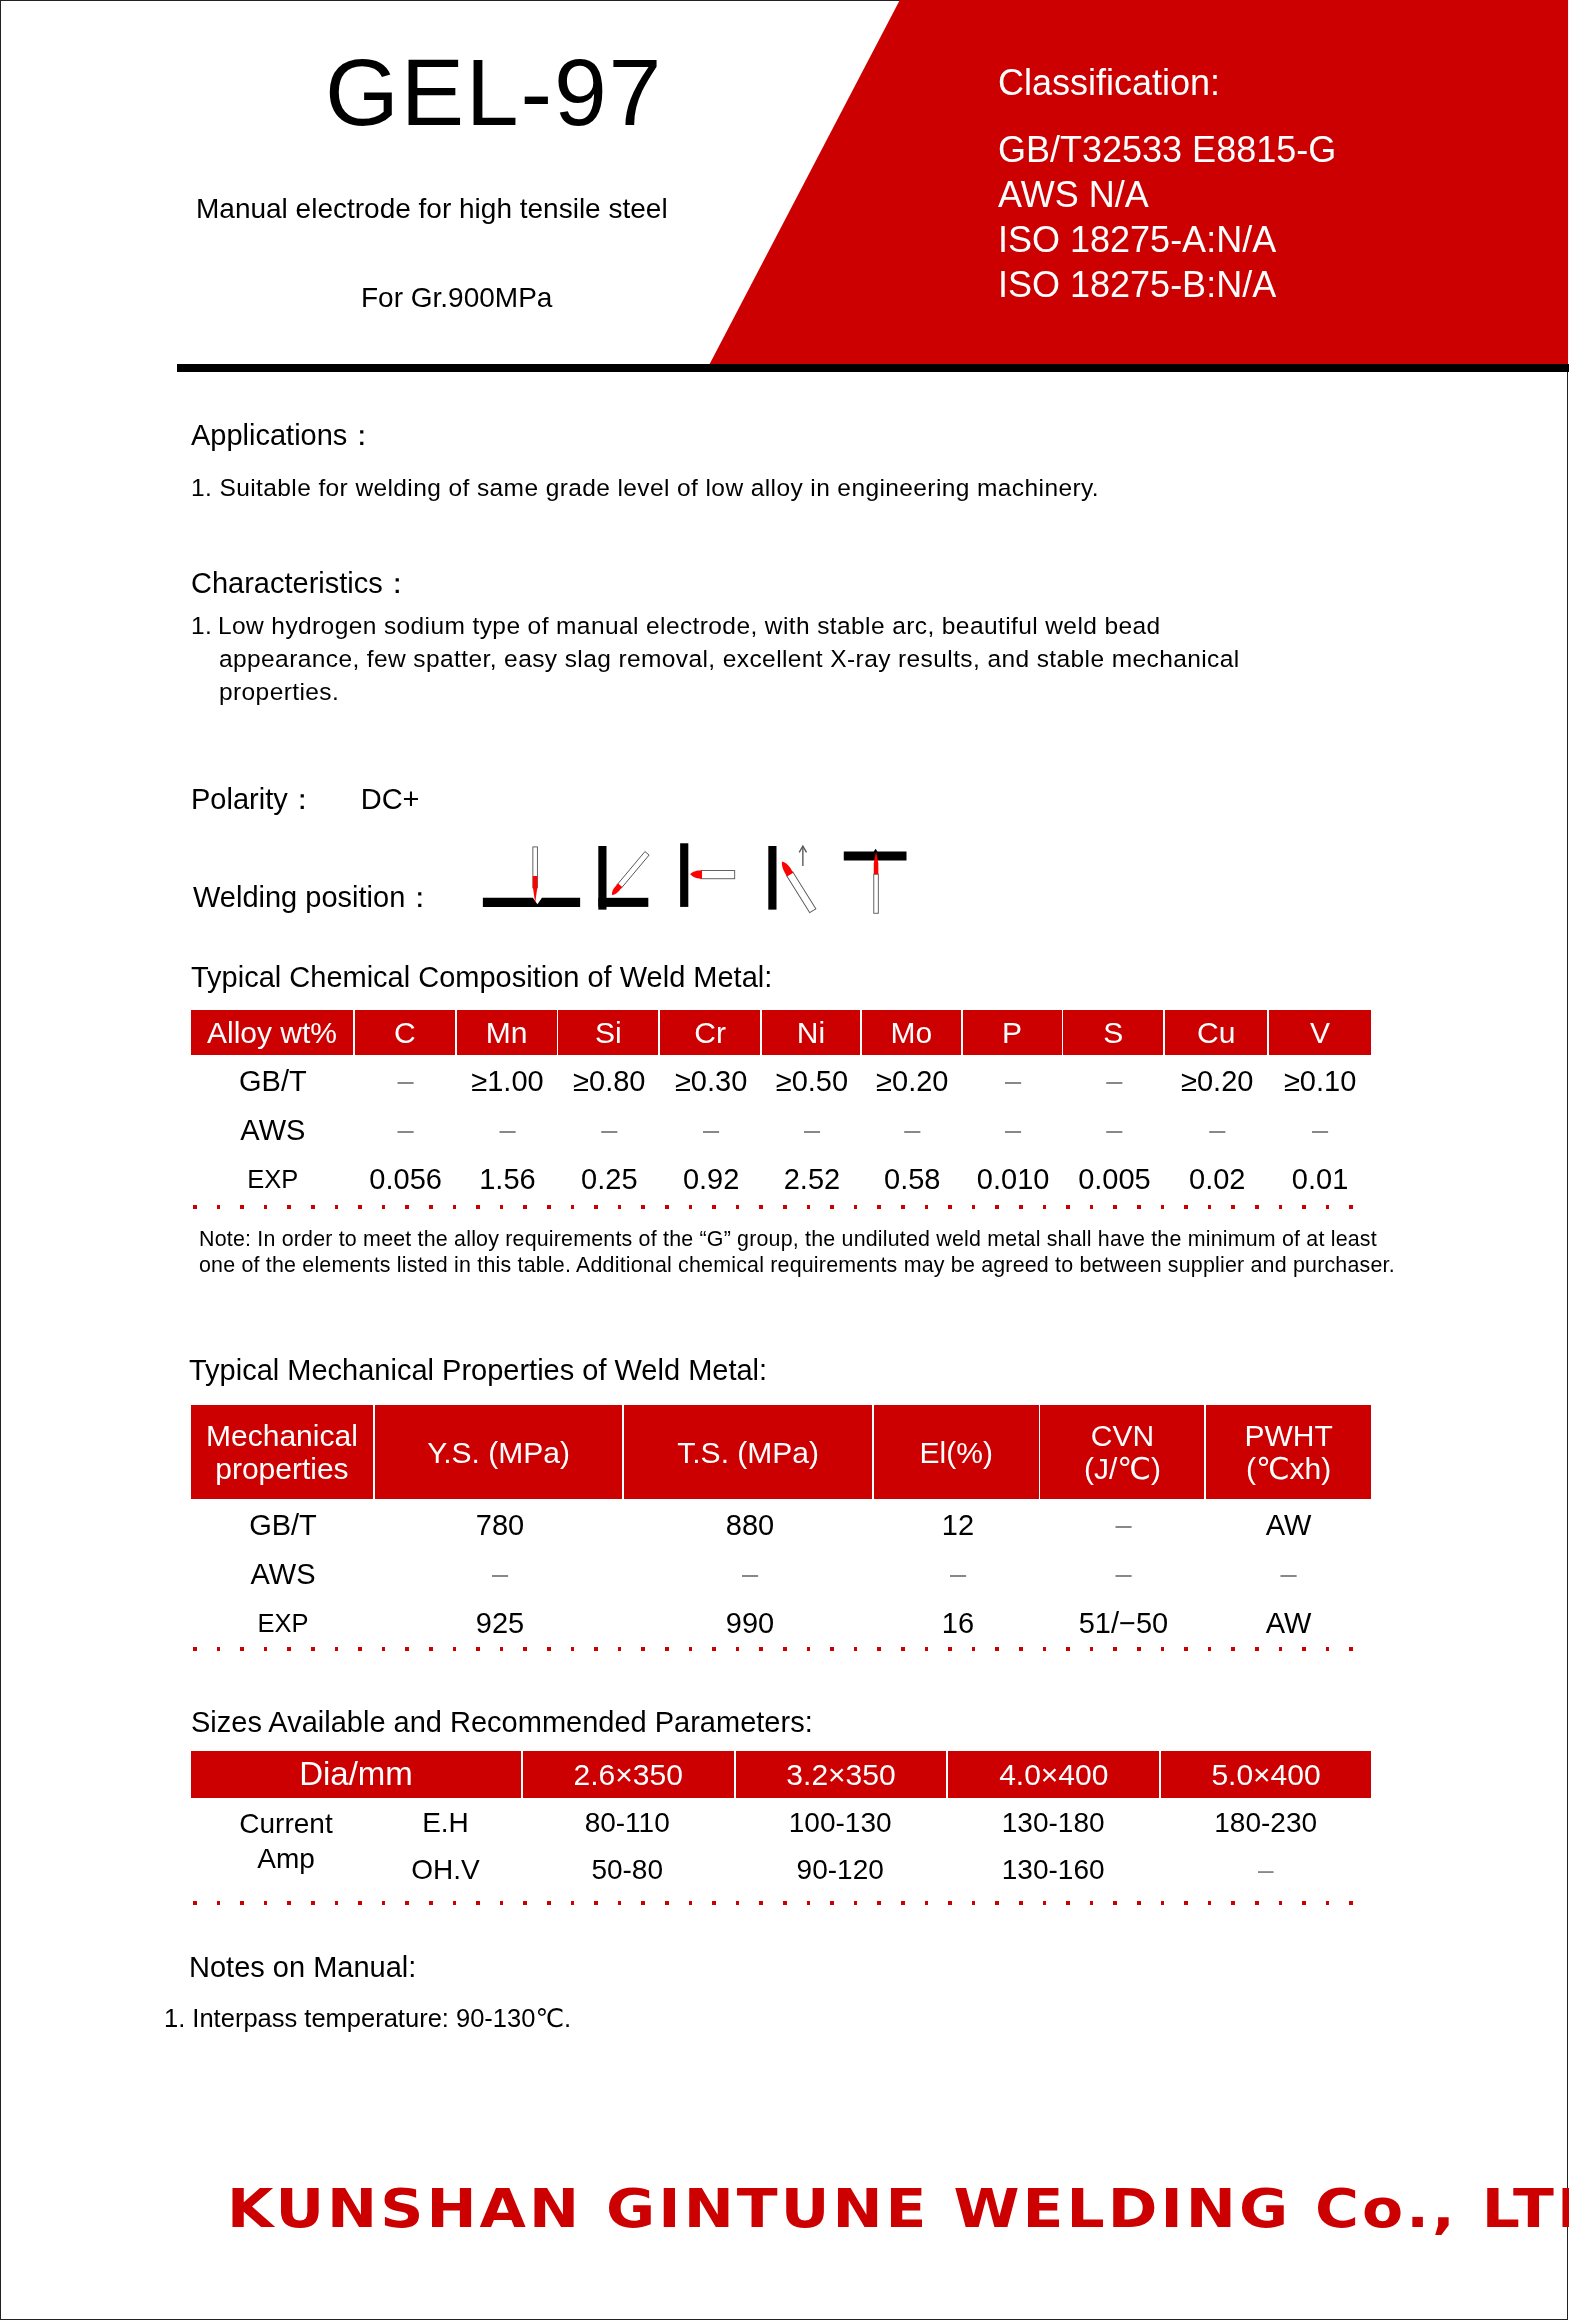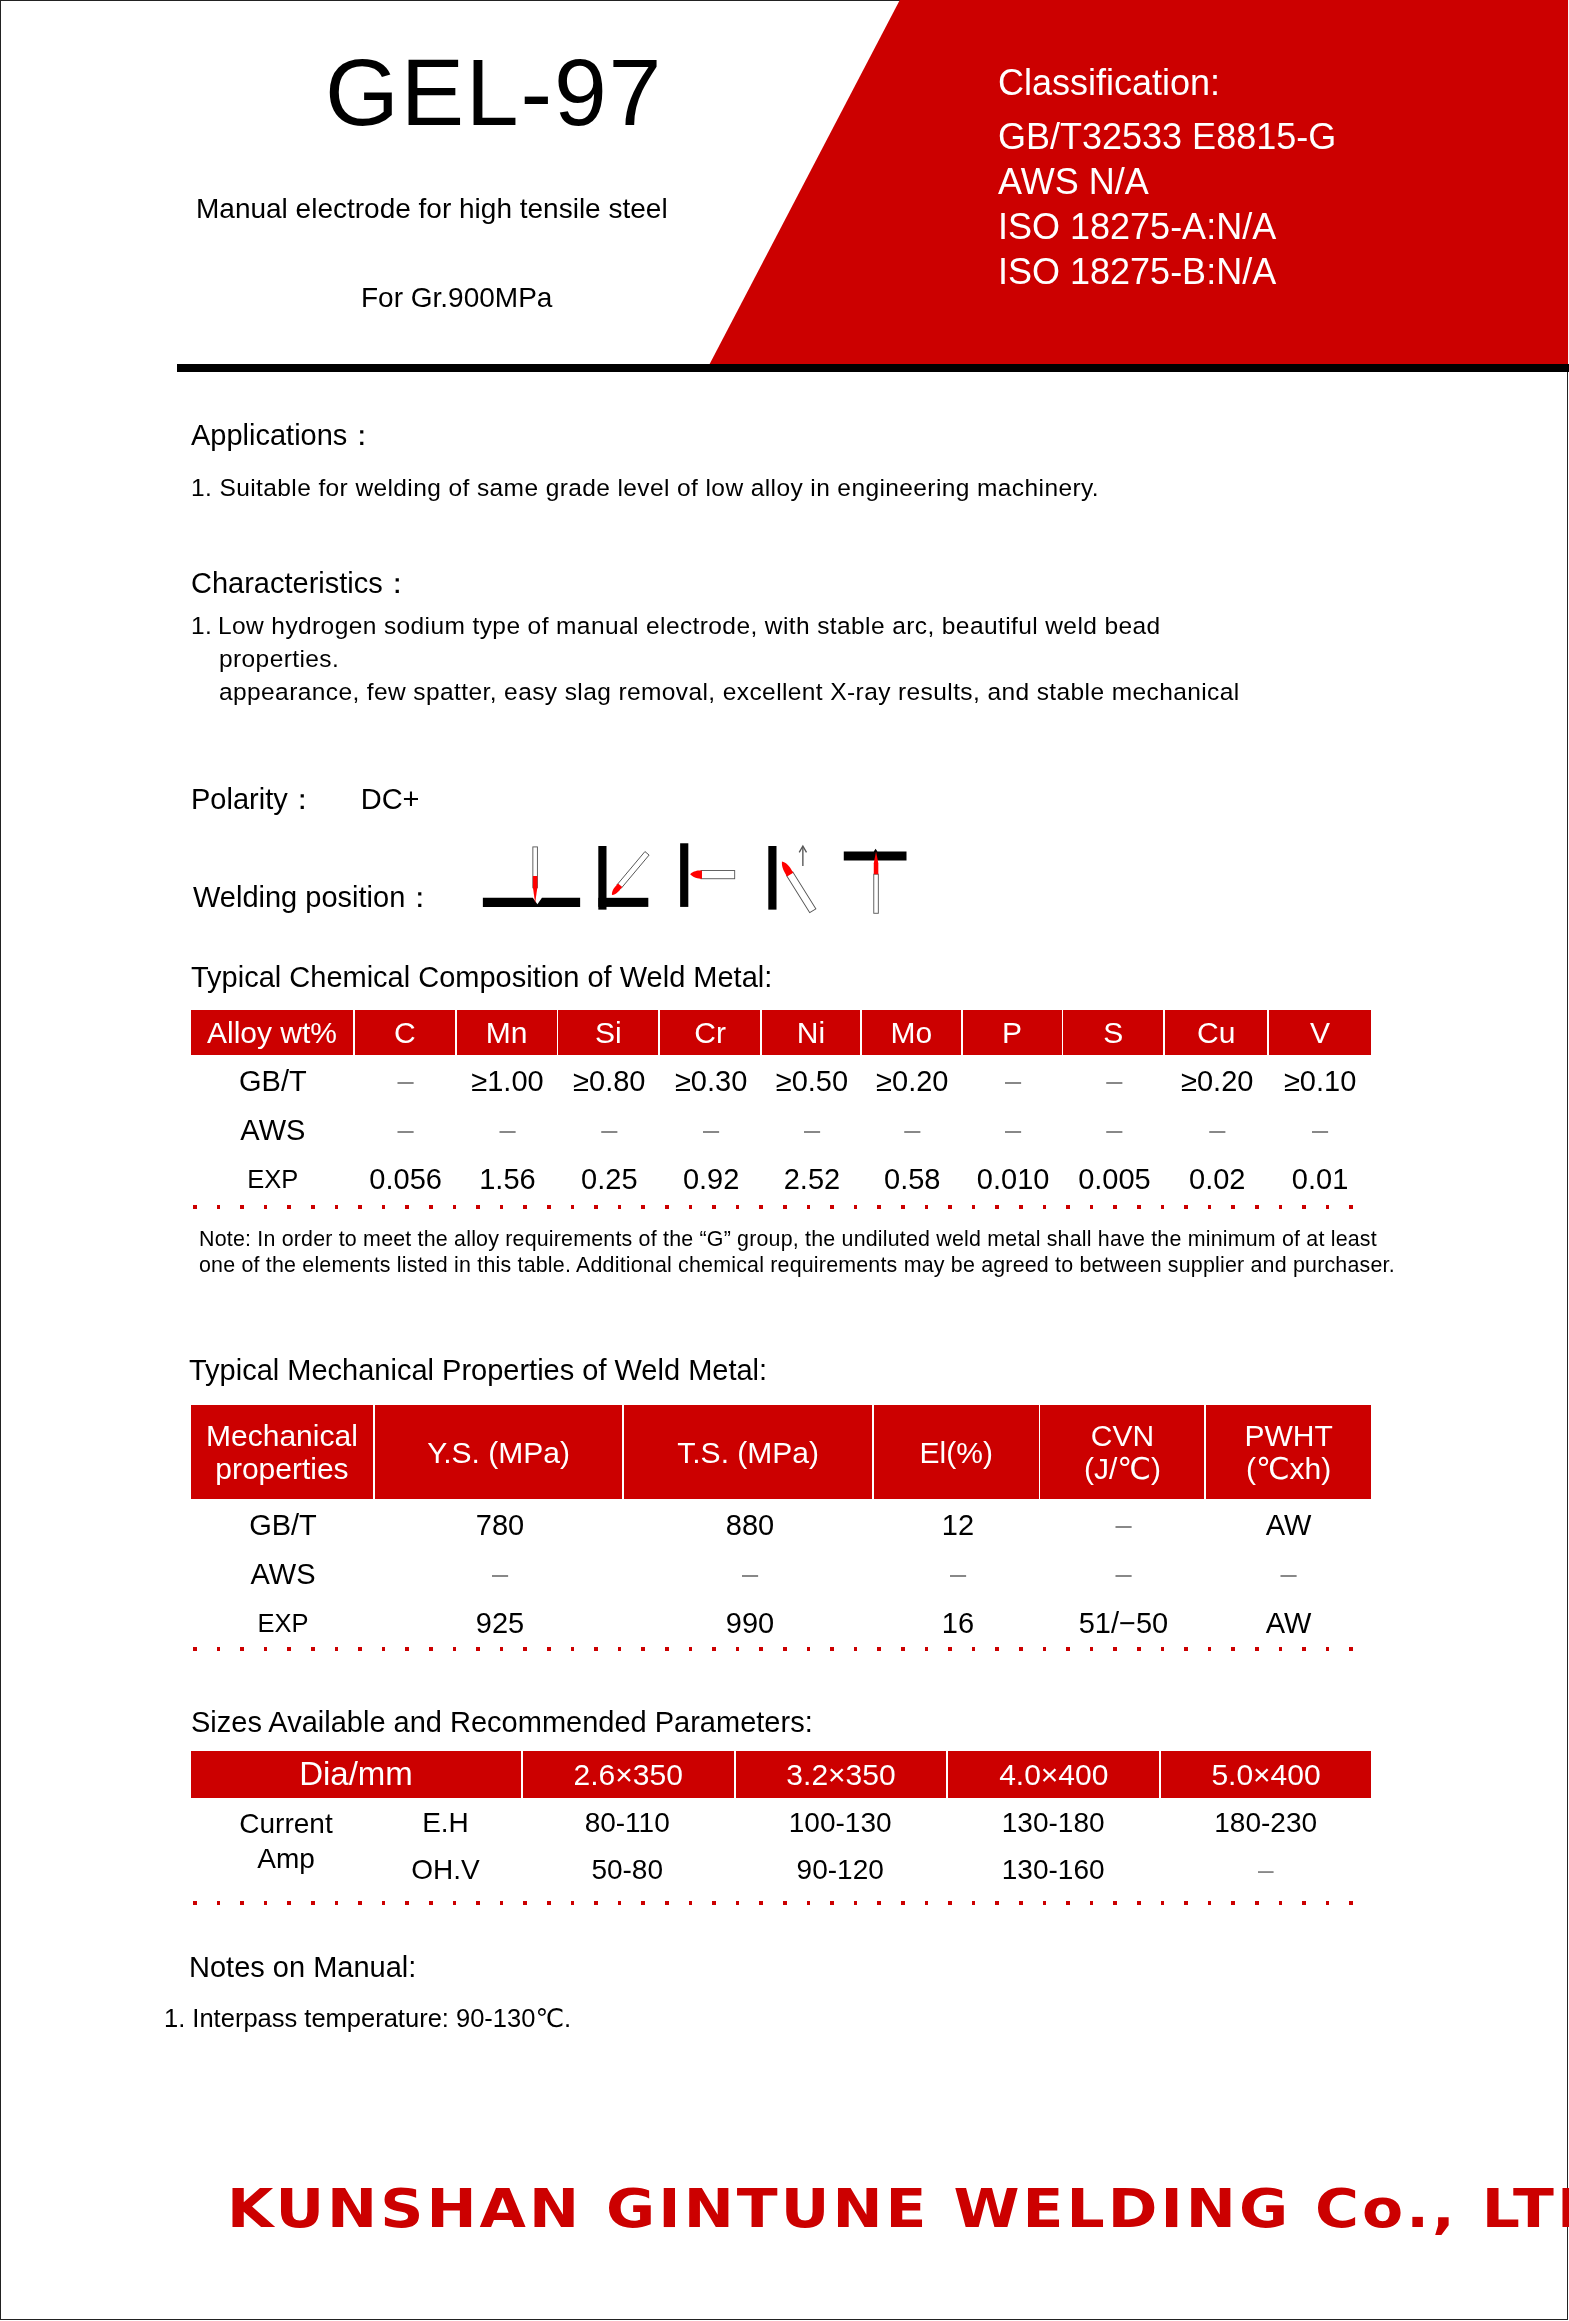--- a/index.html
+++ b/index.html
@@ -8,21 +8,21 @@
   .page-border { position: absolute; left: 0; top: 0; width: 1566px; height: 2318px;
                  border: 1.8px solid #222; pointer-events: none; }
   .abs { position: absolute; }
 
   
   .red-shape { position: absolute; left: 0; top: 0; width: 1569px; height: 365px; }
   .title { left: 325px; top: 45px; font-size: 95px; letter-spacing: 1.8px; line-height: 1; }
   .subtitle { left: 196px; top: 193px; font-size: 28px; }
   .grade { left: 361px; top: 282px; font-size: 28px; }
   .class-block { left: 998px; top: 62px; color: #fff; }
-  .class-title { font-size: 36px; margin-bottom: 10px; }
+  .class-title { font-size: 36px; margin-bottom: 23px; }
   .class-line { font-size: 36px; line-height: 45px; }
   .header-bar { left: 177px; top: 364px; width: 1392px; height: 8.2px; background: #000; }
 
   
   .h2 { font-size: 29px; }
   .body-text { font-size: 24.5px; line-height: 33px; letter-spacing: 0.4px; }
   .sec-app-h { left: 191px; top: 416px; }
   .sec-app-t { left: 191px; top: 471px; }
   .sec-char-h { left: 191px; top: 564px; }
   .sec-char-t { left: 191px; top: 609px; width: 1218px; }
@@ -89,22 +89,22 @@
   <div class="class-line">ISO 18275-B:N/A</div>
 </div>
 <div class="abs header-bar"></div>
 
 <div class="abs h2 sec-app-h">Applications：</div>
 <div class="abs body-text sec-app-t">1.  Suitable for welding of same grade level of low alloy in engineering machinery.</div>
 
 <div class="abs h2 sec-char-h">Characteristics：</div>
 <div class="abs body-text sec-char-t">
   <div><span class="num">1.</span><span>Low hydrogen sodium type of manual electrode, with stable arc, beautiful weld bead</span></div>
+  <div class="indent">appearance, few spatter, easy slag removal, excellent X-ray results, and stable mechanical</div>
   <div class="indent">properties.</div>
-  <div class="indent">appearance, few spatter, easy slag removal, excellent X-ray results, and stable mechanical</div>
 </div>
 
 <div class="abs polarity">
   <span>Polarity：</span><span class="val">DC+</span>
 </div>
 
 <div class="abs welding-label">Welding position：</div>
 <svg class="abs weld-icons" width="473" height="100" viewBox="0 0 520 110">
 
   <g>

